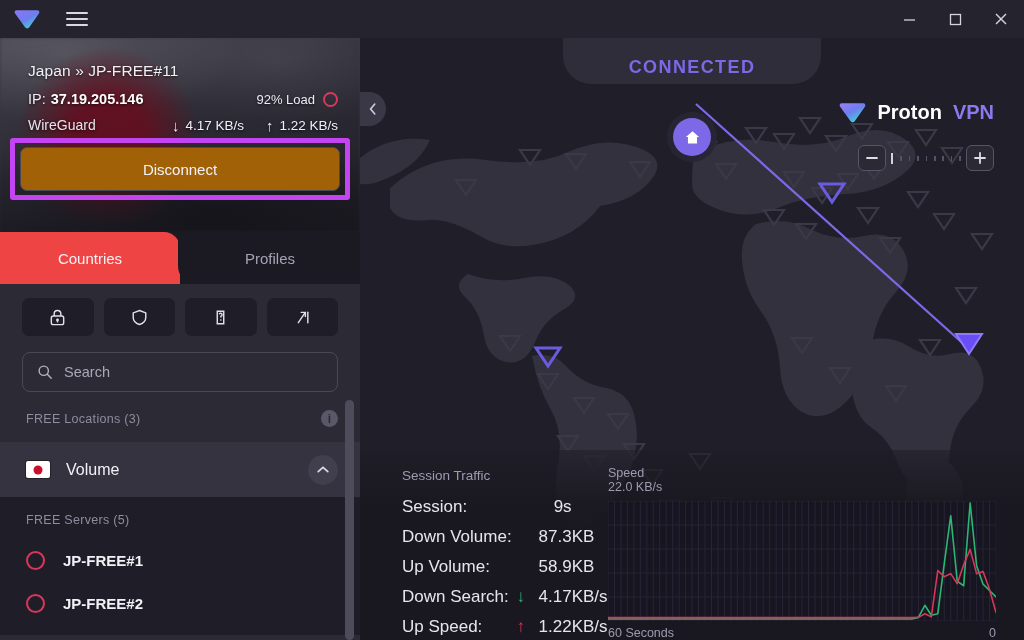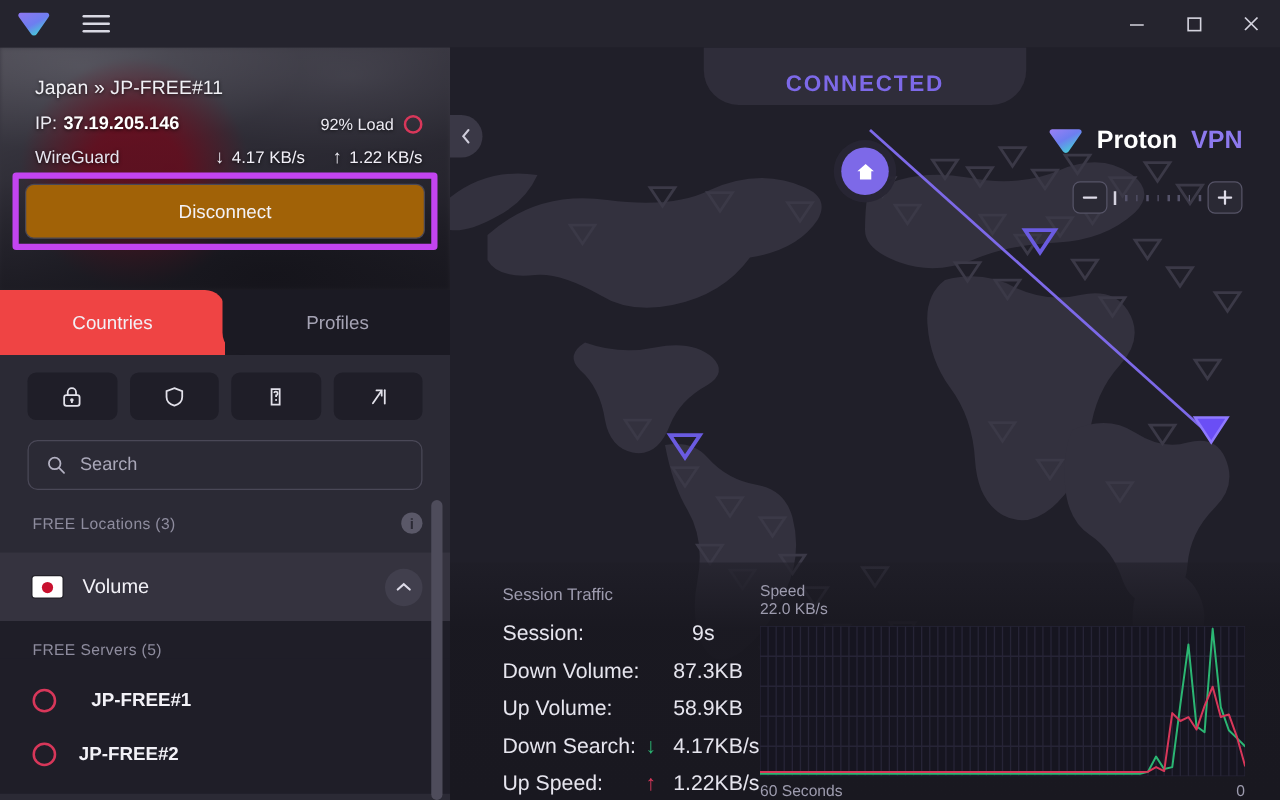--- a/index.html
+++ b/index.html
@@ -315,21 +315,21 @@
           <span class="country-name">Volume</span>
           <span class="chev-btn">
             <svg width="14" height="10" viewBox="0 0 14 10" fill="none" stroke="#dddbe8" stroke-width="1.7" stroke-linecap="round">
               <path d="M2.2 6.6 L7 2.4 L11.8 6.6"></path>
             </svg>
           </span>
         </div>
 
         <div class="servers-block">
           <div class="servers-head">FREE Servers (5)</div>
-          <div class="server-row" style="margin-top:12px;gap:10px;">
+          <div class="server-row" style="margin-top:12px;">
             <span class="server-ring"></span>
             <span class="server-name">JP-FREE#1</span>
           </div>
           <div class="server-row">
             <span class="server-ring"></span>
             <span class="server-name">JP-FREE#2</span>
           </div>
         </div>
 
         <div class="scrollbar-track">

